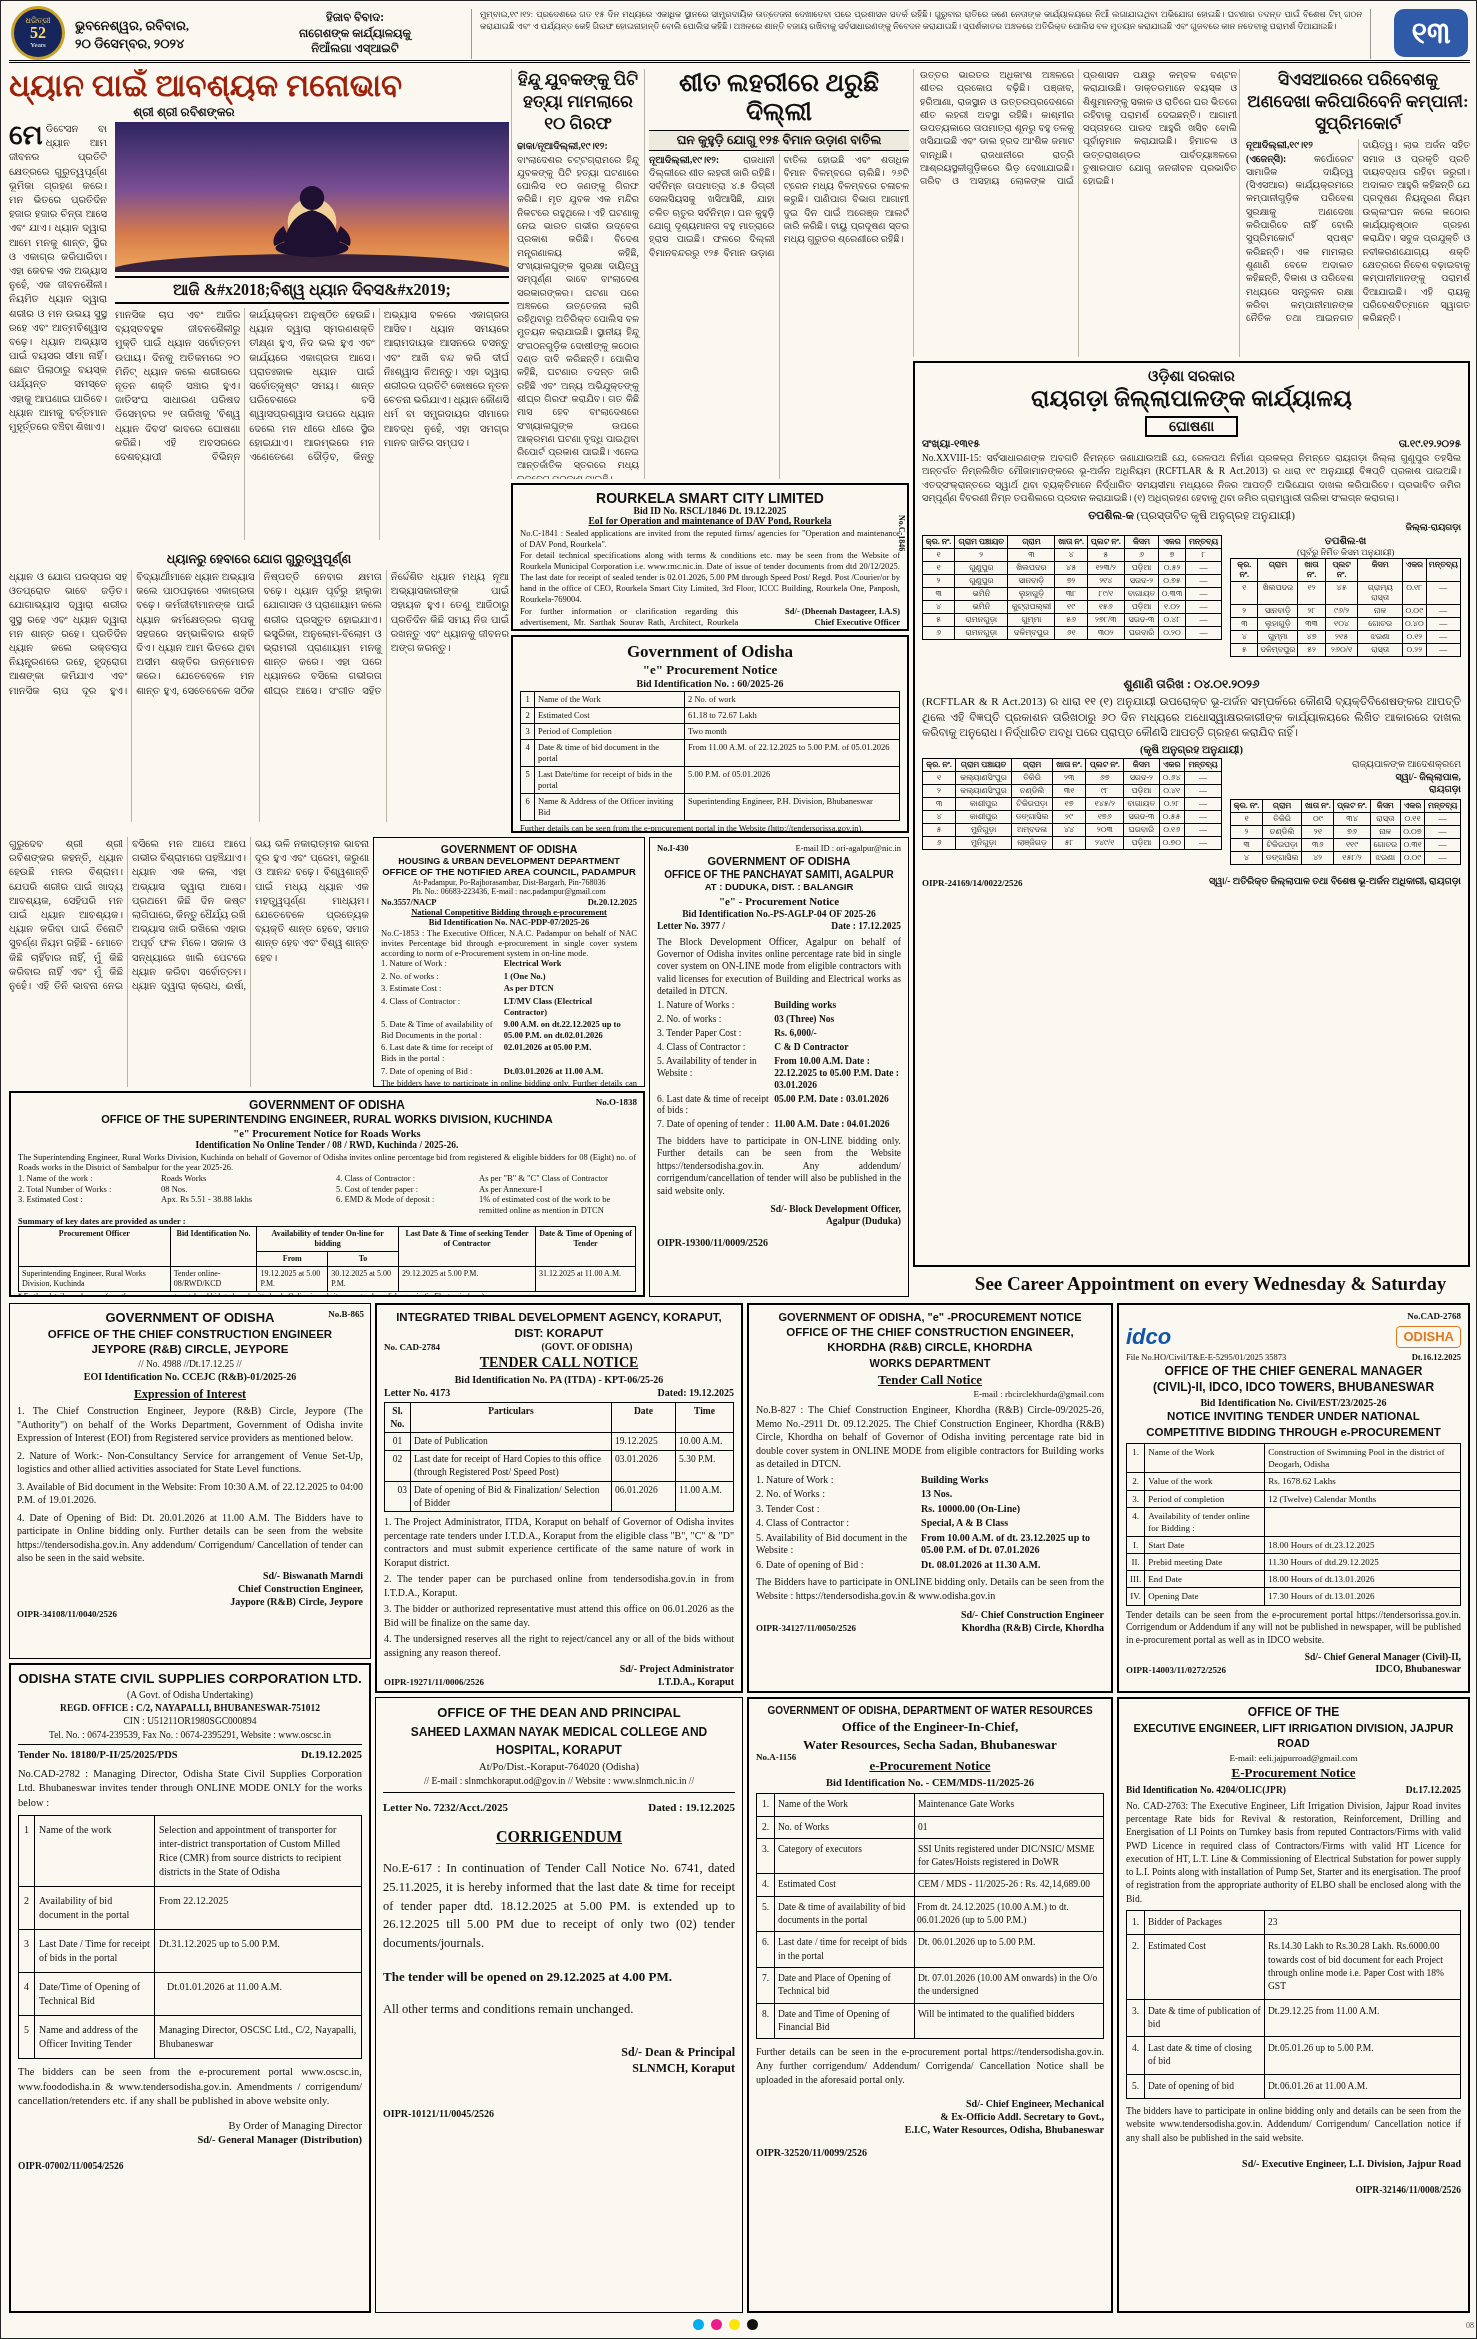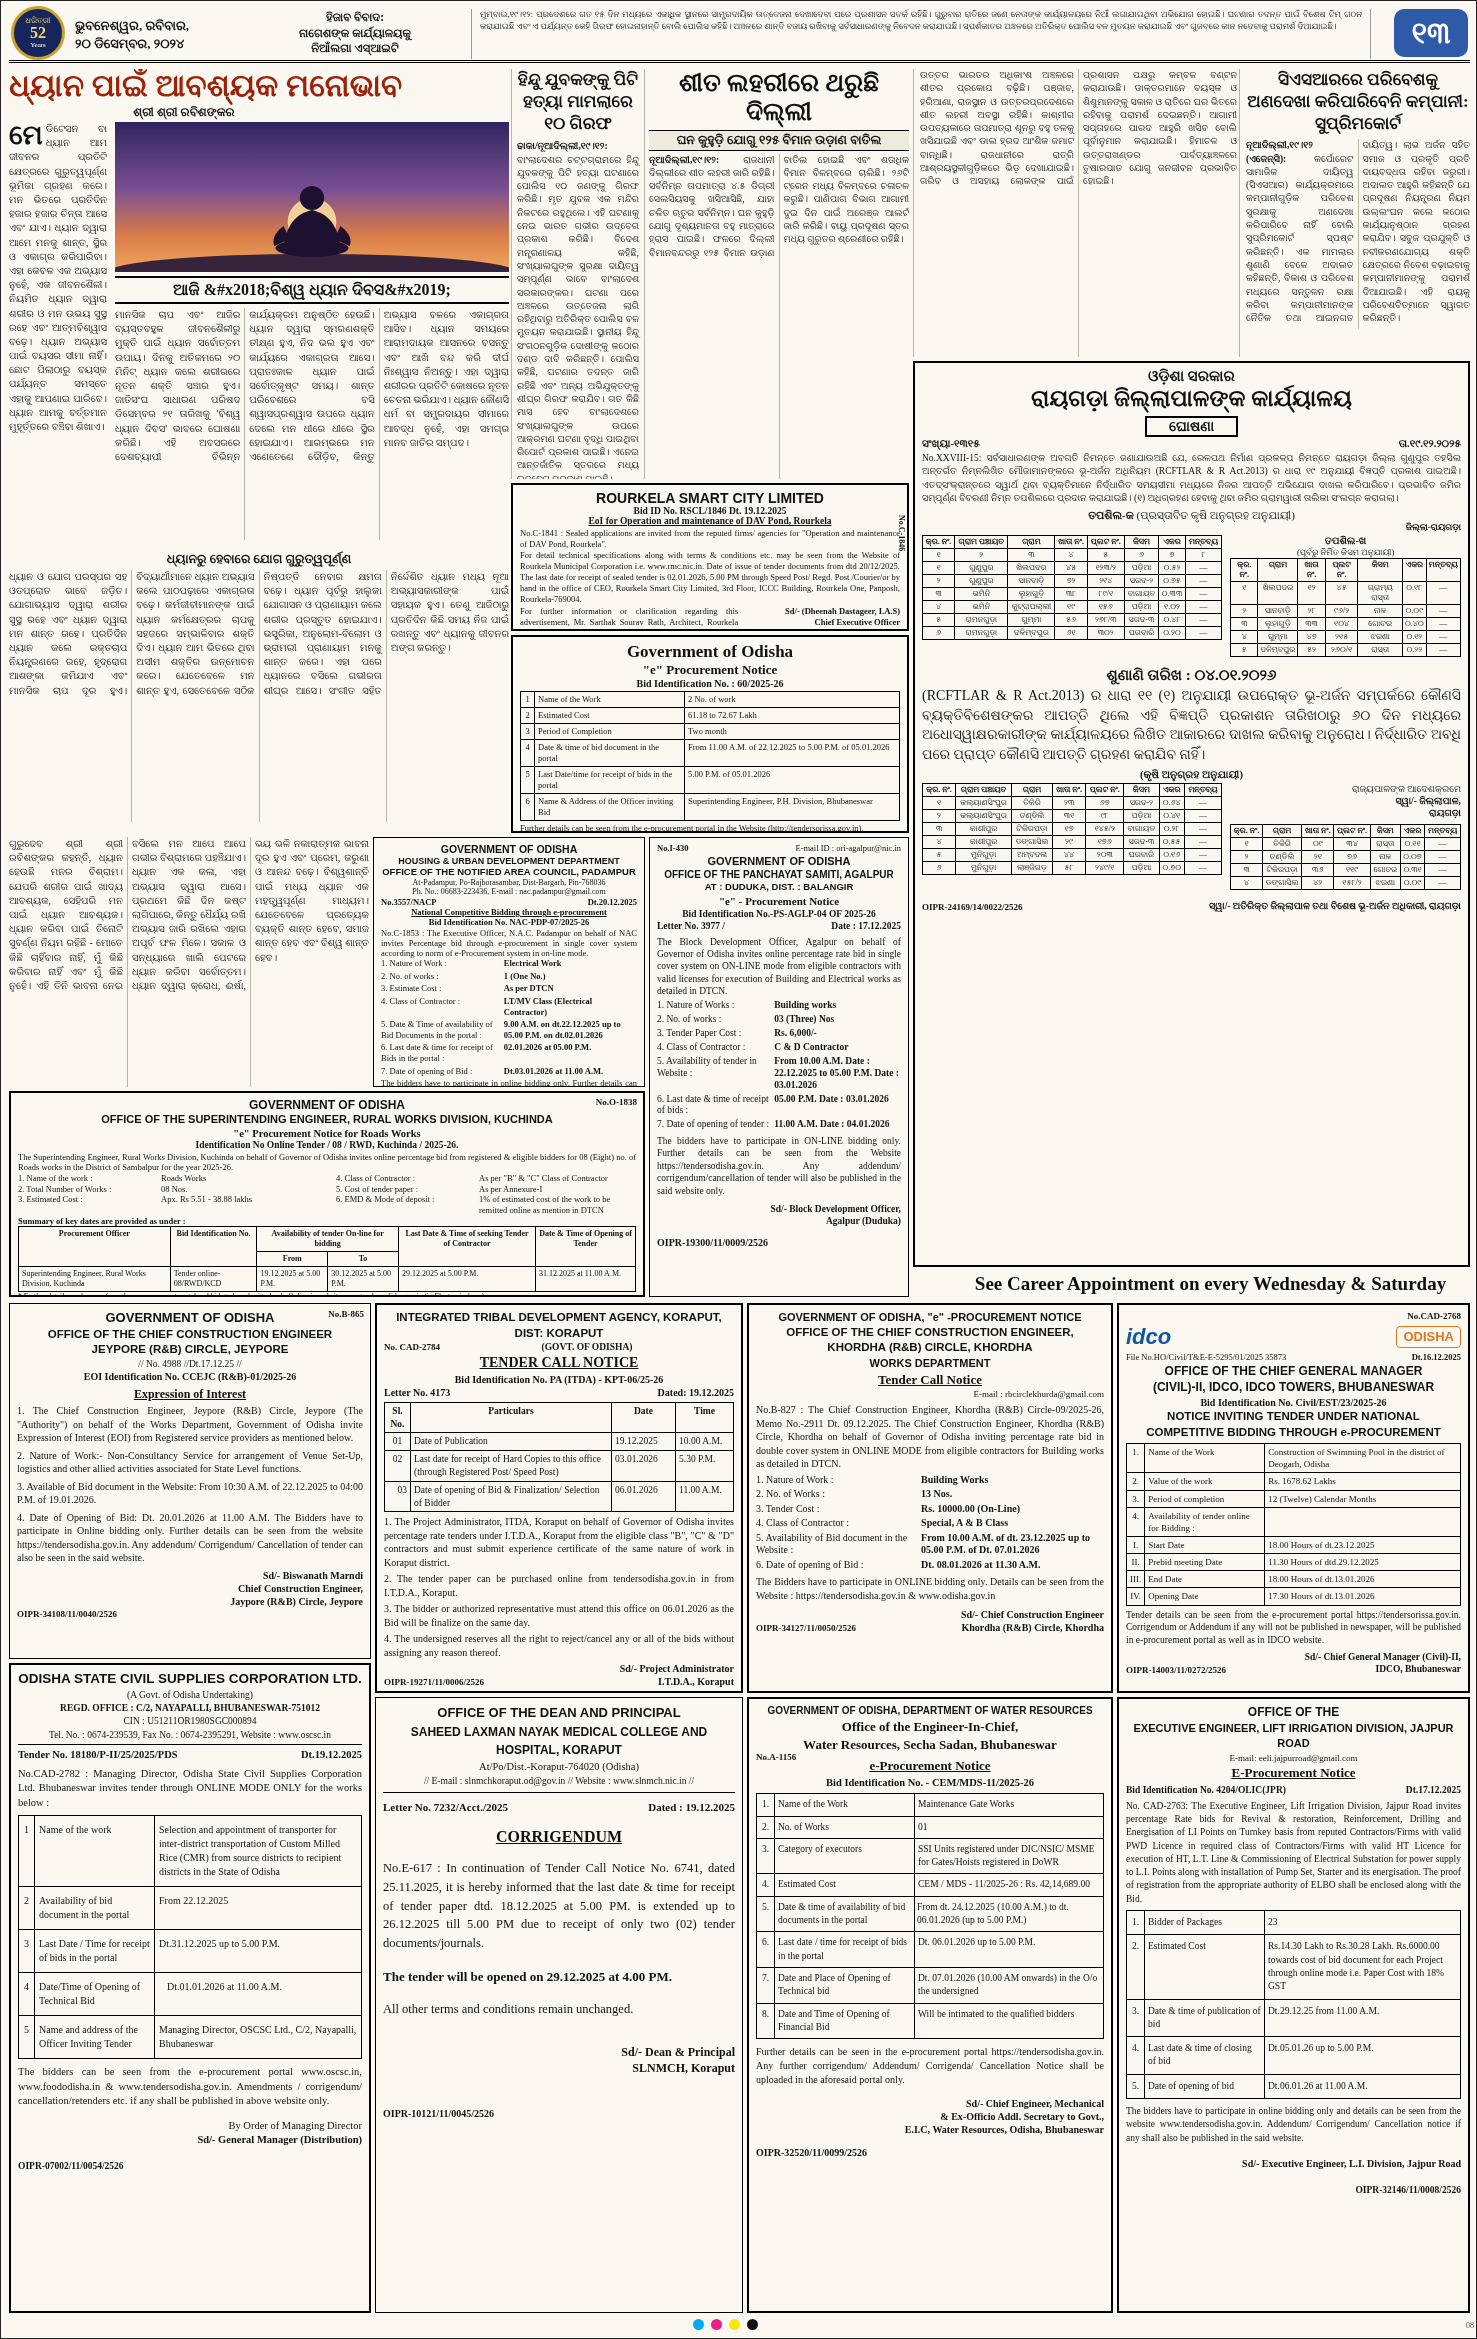--- a/index.html
+++ b/index.html
@@ -477,22 +477,22 @@
                 <td>୫୨</td>
                 <td>୨୬୦/୧</td>
                 <td>ରାସ୍ତା</td>
                 <td>୦.୨୨</td>
                 <td>—</td>
           </tr>
             </tbody>
       </table>
     </div>
   </div>
-  <div class="c b" style="font-size:15px;margin-top:10px">ଶୁଣାଣି ତାରିଖ : ୦୪.୦୧.୨୦୨୬</div>
-  <p class="j" style="font-size:14px;line-height:1.4;margin-top:2px">(RCFTLAR &amp; R Act.2013) ର ଧାରା ୧୧ (୧) ଅନୁଯାୟୀ ଉପରୋକ୍ତ ଭୂ-ଅର୍ଜନ ସମ୍ପର୍କରେ କୌଣସି ବ୍ୟକ୍ତିବିଶେଷଙ୍କର ଆପତ୍ତି ଥିଲେ ଏହି ବିଜ୍ଞପ୍ତି ପ୍ରକାଶନ ତାରିଖଠାରୁ ୬୦ ଦିନ ମଧ୍ୟରେ ଅଧୋସ୍ୱାକ୍ଷରକାରୀଙ୍କ କାର୍ଯ୍ୟାଳୟରେ ଲିଖିତ ଆକାରରେ ଦାଖଲ କରିବାକୁ ଅନୁରୋଧ। ନିର୍ଦ୍ଧାରିତ ଅବଧି ପରେ ପ୍ରାପ୍ତ କୌଣସି ଆପତ୍ତି ଗ୍ରହଣ କରାଯିବ ନାହିଁ।</p>
+  <div class="c b" style="font-size:12px;margin-top:20px">ଶୁଣାଣି ତାରିଖ : ୦୪.୦୧.୨୦୨୬</div>
+  <p class="j" style="font-size:11px;line-height:1.4;margin-top:2px">(RCFTLAR &amp; R Act.2013) ର ଧାରା ୧୧ (୧) ଅନୁଯାୟୀ ଉପରୋକ୍ତ ଭୂ-ଅର୍ଜନ ସମ୍ପର୍କରେ କୌଣସି ବ୍ୟକ୍ତିବିଶେଷଙ୍କର ଆପତ୍ତି ଥିଲେ ଏହି ବିଜ୍ଞପ୍ତି ପ୍ରକାଶନ ତାରିଖଠାରୁ ୬୦ ଦିନ ମଧ୍ୟରେ ଅଧୋସ୍ୱାକ୍ଷରକାରୀଙ୍କ କାର୍ଯ୍ୟାଳୟରେ ଲିଖିତ ଆକାରରେ ଦାଖଲ କରିବାକୁ ଅନୁରୋଧ। ନିର୍ଦ୍ଧାରିତ ଅବଧି ପରେ ପ୍ରାପ୍ତ କୌଣସି ଆପତ୍ତି ଗ୍ରହଣ କରାଯିବ ନାହିଁ।</p>
   <div class="c b" style="font-size:10.5px;margin-top:4px">(କୃଷି ଅନୁଗ୍ରହ ଅନୁଯାୟୀ)</div>
   <div style="display:flex;gap:8px;margin-top:2px">
     <div style="flex:1.3">
       <table class="rt">
         <thead>
               <tr>
                 <th>କ୍ର. ନଂ.</th>
                 <th>ଗ୍ରାମ ପଞ୍ଚାୟତ</th>
                 <th>ଗ୍ରାମ</th>
                 <th>ଖାତା ନଂ.</th>

